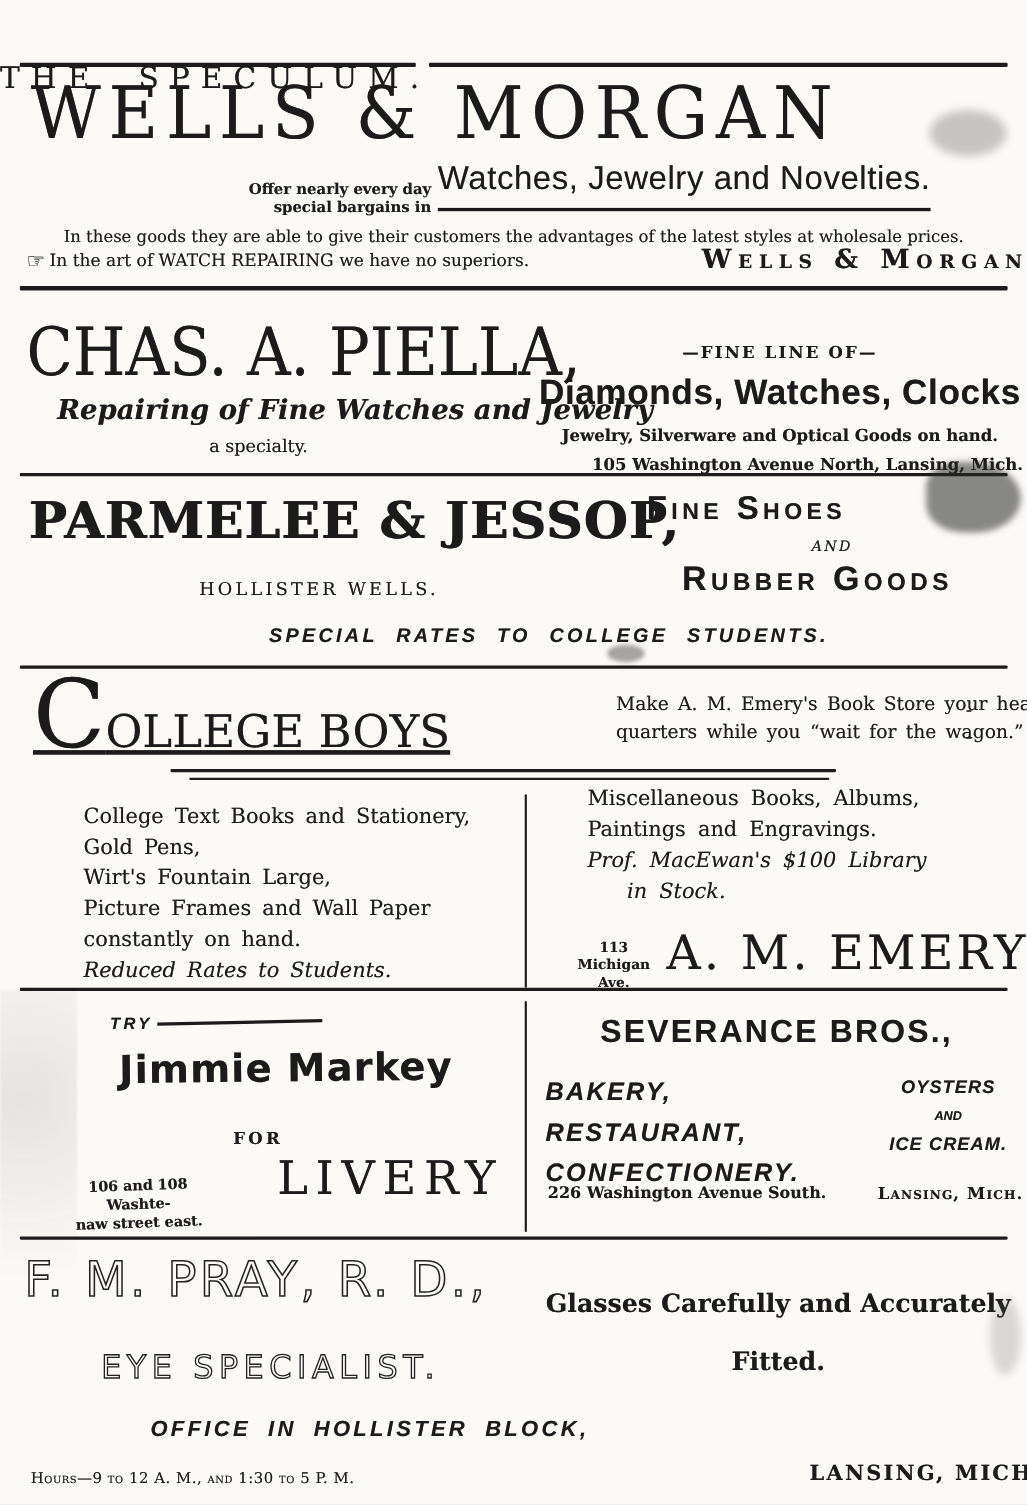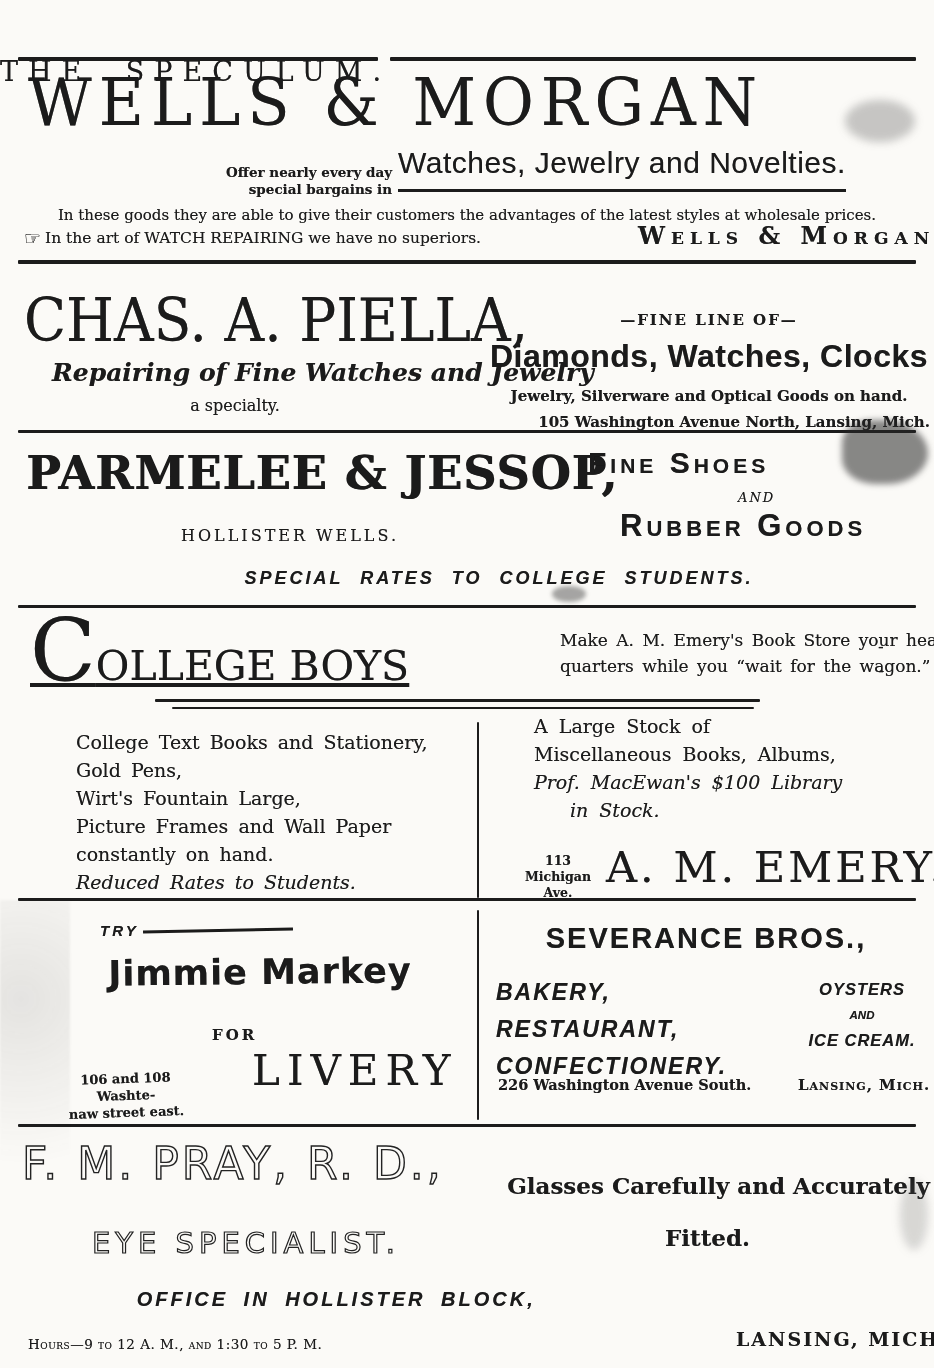--- a/index.html
+++ b/index.html
@@ -78,21 +78,21 @@
   .sev-right{top:980px;left:792px;width:140px;text-align:center;font-weight:bold;font-style:italic;}
   .sev-right .big{font-size:16.5px;letter-spacing:1px;}
   .sev-right .small{font-size:11.5px;line-height:32px;}
   .sev-addr{top:1076px;left:498px;font-size:14.5px;font-weight:bold;}
   .sev-city{top:1076px;left:798px;font-size:15px;font-weight:bold;font-variant:small-caps;letter-spacing:1px;}
 
   
   .outline{color:rgba(255,255,255,0);-webkit-text-stroke:1.4px #232323;text-shadow:none;
     font-family:"DejaVu Sans",sans-serif;}
   .pray-name{top:1138px;left:22px;font-size:44px;letter-spacing:3px;}
-  .pray-tag1{top:1172px;left:485px;width:445px;text-align:right;font-size:23px;font-weight:bold;}
+  .pray-tag1{top:1172px;left:485px;width:445px;text-align:center;font-size:23px;font-weight:bold;}
   .pray-tag2{top:1224px;left:485px;width:445px;text-align:center;font-size:23px;font-weight:bold;}
   .pray-title{top:1226px;left:92px;font-size:29px;letter-spacing:5px;-webkit-text-stroke-width:1.2px;}
   .pray-office{top:1288px;left:0;width:72%;text-align:center;font-size:20px;font-weight:bold;
     font-style:italic;letter-spacing:3px;word-spacing:7px;}
   .pray-hours{top:1336px;left:28px;font-size:13.5px;font-variant:small-caps;letter-spacing:.5px;}
   .pray-city{top:1328px;left:736px;font-size:19px;font-weight:bold;letter-spacing:2px;}
 
   
   .smudge{position:absolute;border-radius:50%;filter:blur(4px);pointer-events:none;}
   .sm1{top:100px;left:845px;width:70px;height:42px;background:rgba(60,60,60,.28);}
@@ -163,22 +163,22 @@
     <div class="abs col-left serif">
       <div>College Text Books and Stationery,</div>
       <div>Gold Pens,</div>
       <div>Wirt's Fountain Large,</div>
       <div>Picture Frames and Wall Paper</div>
       <div>constantly on hand.</div>
       <div class="it">Reduced Rates to Students.</div>
     </div>
 
     <div class="abs col-right serif">
-      <div>A Large Stock of</div>
       <div>Miscellaneous Books, Albums,</div>
+      <div>Paintings and Engravings.</div>
       <div class="it">Prof. MacEwan's $100 Library</div>
       <div class="it indent">in Stock.</div>
     </div>
 
     <div class="abs emery-addr serif">
       <span>113</span><br>
       <span>Michigan Ave.</span>
     </div>
     <div class="abs emery-name serif">A. M. EMERY.</div>
   </div>

